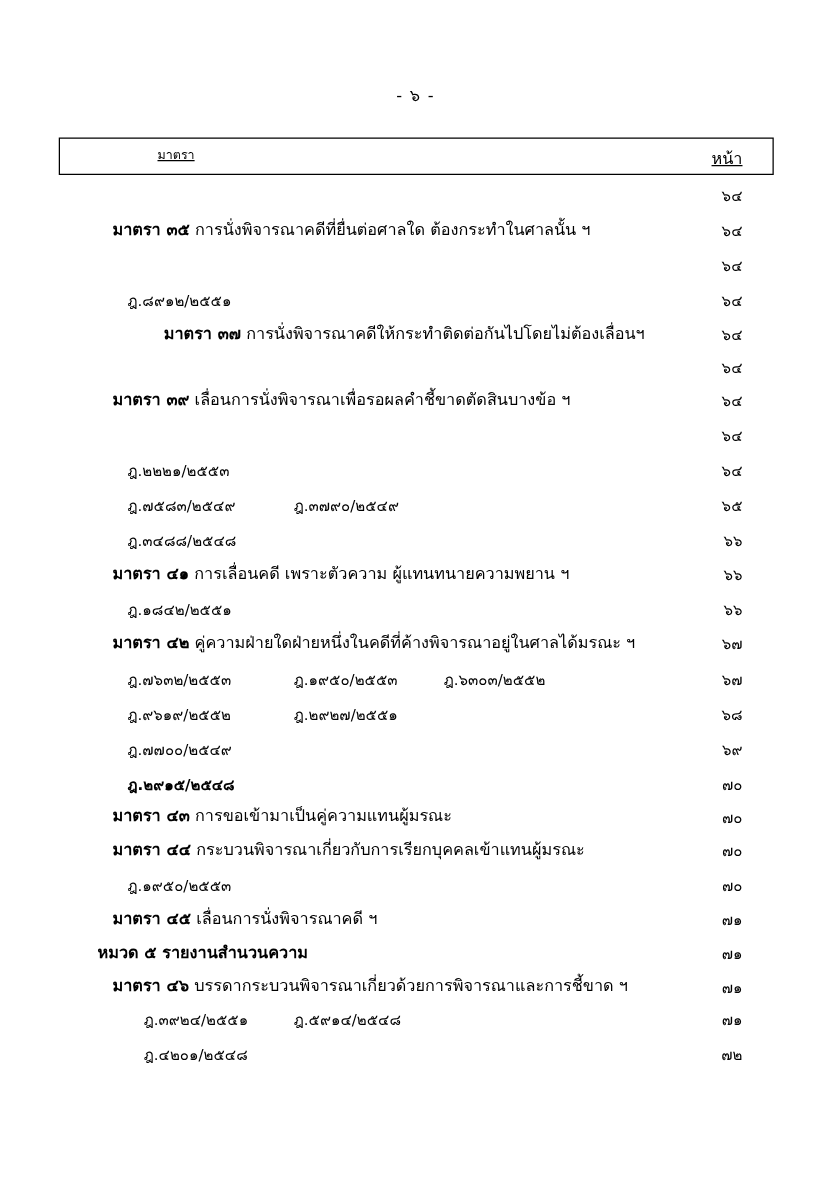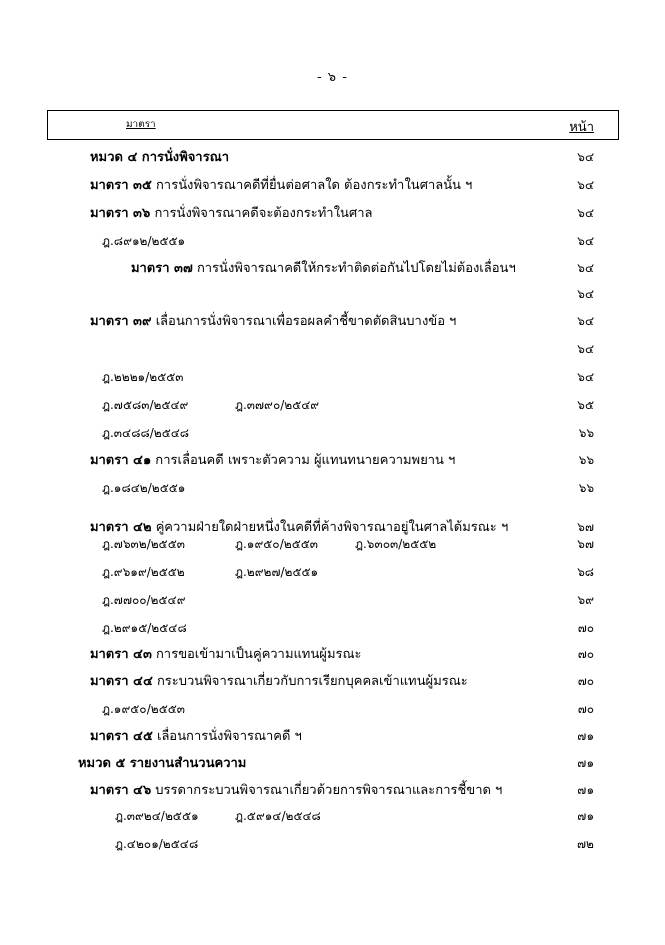--- a/index.html
+++ b/index.html
@@ -95,37 +95,32 @@
 <div class="page-number">- ๖ -</div>
 
 <div class="header-box">
   <span class="col-left">มาตรา</span>
   <span class="col-right">หน้า</span>
 </div>
 
 <div class="toc">
 
   <div class="row section" style="top:146px;">
-    <span class="label" style="left:90px;">หมวด ๔  การนั่งพิจารณา</span>
     <span class="page">๖๔</span>
   </div>
 
   <div class="row article" style="top:174px;">
     <span class="label" style="left:90px;">
       <span class="prefix">มาตรา ๓๕</span>
       <span>การนั่งพิจารณาคดีที่ยื่นต่อศาลใด ต้องกระทำในศาลนั้น ฯ</span>
     </span>
     <span class="page">๖๔</span>
   </div>
 
   <div class="row article" style="top:202px;">
-    <span class="label" style="left:90px;">
-      <span class="prefix">มาตรา ๓๖</span>
-      <span>การนั่งพิจารณาคดีจะต้องกระทำในศาล</span>
-    </span>
     <span class="page">๖๔</span>
   </div>
 
   <div class="row ruling" style="top:230px;">
     <span class="rulings" style="left:0;">
       <span style="left:102px;">ฎ.๘๙๑๒/๒๕๕๑</span>
     </span>
     <span class="page">๖๔</span>
   </div>
 
@@ -183,21 +178,21 @@
     <span class="page">๖๖</span>
   </div>
 
   <div class="row ruling" style="top:477px;">
     <span class="rulings" style="left:0;">
       <span style="left:102px;">ฎ.๑๘๔๒/๒๕๕๑</span>
     </span>
     <span class="page">๖๖</span>
   </div>
 
-  <div class="row article" style="top:504px;margin-top:12px;">
+  <div class="row article" style="top:504px;">
     <span class="label" style="left:90px;">
       <span class="prefix">มาตรา ๔๒</span>
       <span>คู่ความฝ่ายใดฝ่ายหนึ่งในคดีที่ค้างพิจารณาอยู่ในศาลได้มรณะ ฯ</span>
     </span>
     <span class="page">๖๗</span>
   </div>
 
   <div class="row ruling" style="top:533px;">
     <span class="rulings" style="left:0;">
       <span style="left:102px;">ฎ.๗๖๓๒/๒๕๕๓</span>
@@ -217,21 +212,21 @@
 
   <div class="row ruling" style="top:589px;">
     <span class="rulings" style="left:0;">
       <span style="left:102px;">ฎ.๗๗๐๐/๒๕๔๙</span>
     </span>
     <span class="page">๖๙</span>
   </div>
 
   <div class="row ruling" style="top:617px;">
     <span class="rulings" style="left:0;">
-      <span style="left:102px;">ฎ.๒๙๑๕/๒๕๔๘</span>
+      <span style="left:102px;font-weight:bold;">ฎ.๒๙๑๕/๒๕๔๘</span>
     </span>
     <span class="page">๗๐</span>
   </div>
 
   <div class="row article" style="top:643px;">
     <span class="label" style="left:90px;">
       <span class="prefix">มาตรา ๔๓</span>
       <span>การขอเข้ามาเป็นคู่ความแทนผู้มรณะ</span>
     </span>
     <span class="page">๗๐</span>

